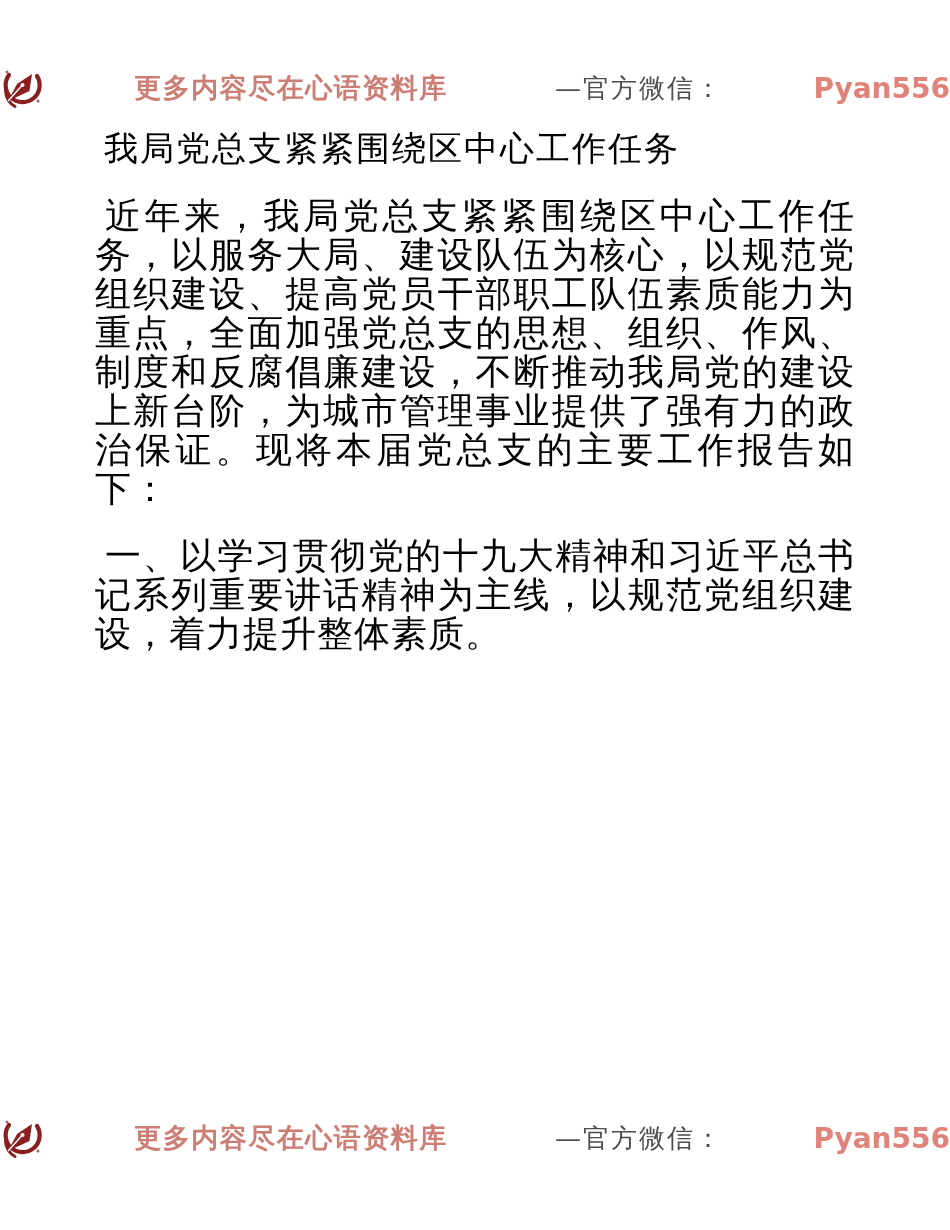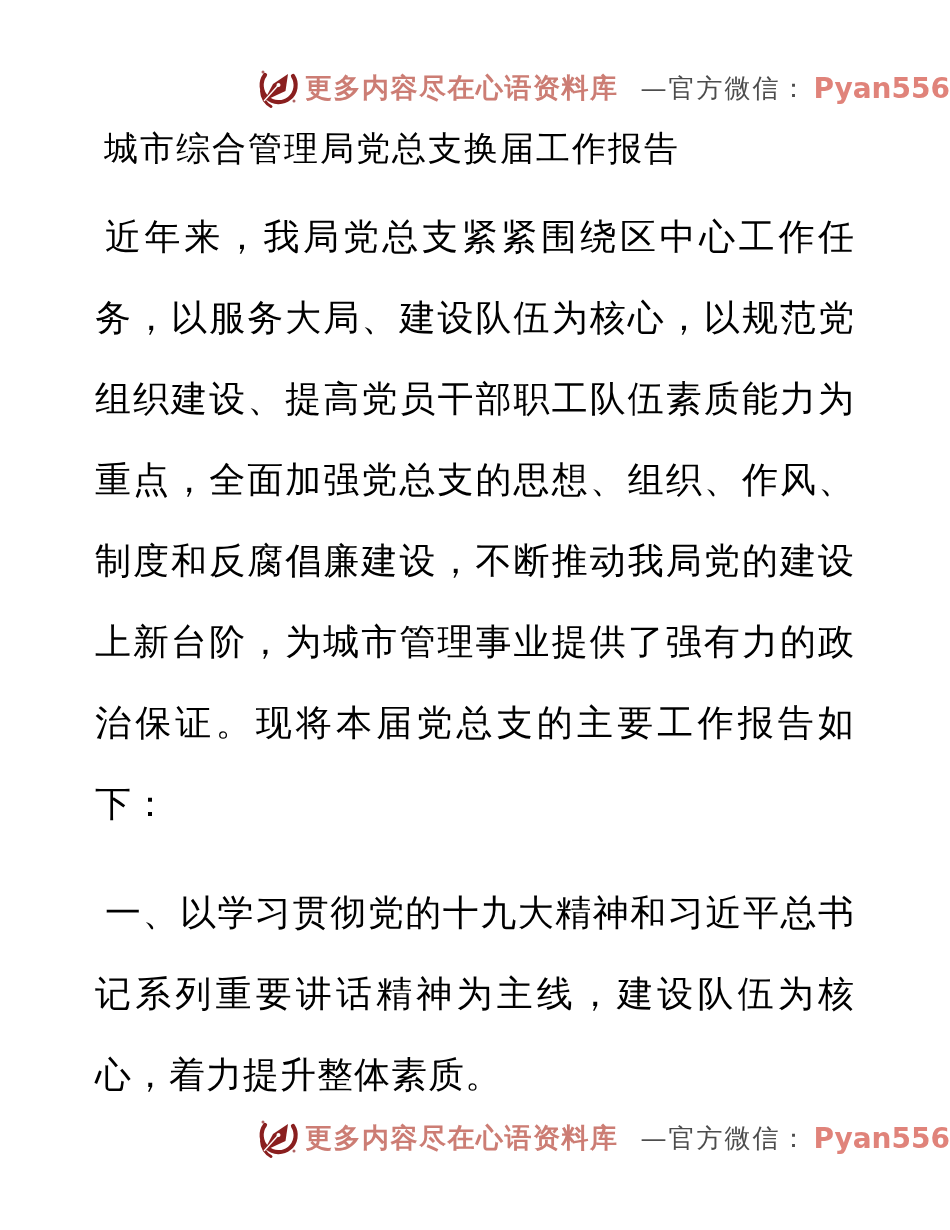--- a/index.html
+++ b/index.html
@@ -12,22 +12,22 @@
   html,body{margin:0;padding:0;background:#ffffff;}
   .page{
     position:relative;
     width:950px;height:1230px;
     background:#ffffff;
     overflow:hidden;
     font-family:"DejaVu Serif","Liberation Serif",serif;
   }
   .watermark{
     position:absolute;left:0;width:100%;
-    display:flex;align-items:center;justify-content:flex-end;
-    gap:5px;height:52px;
+    display:flex;align-items:center;justify-content:space-between;
+    height:52px;
   }
   .watermark.header{top:62px;}
   .watermark.footer{top:1112px;}
   .logo{
     width:44px;height:48px;
     display:inline-flex;align-items:center;justify-content:center;
     color:var(--logo-color);
     flex:0 0 auto;
   }
   .brand{
@@ -60,21 +60,21 @@
   .doc-title{
     font-size:34px;
     font-weight:normal;
     line-height:40px;
     margin:0;
     text-indent:9px;
     letter-spacing:2px;
   }
   .content p{
     font-size:36px;
-    line-height:81px;
+    line-height:39px;
     margin:28px 0 0 0;
     text-align:justify;
     text-indent:10px;
     letter-spacing:1px;
   }
 </style>
 </head>
 <body>
 
 <div class="page">
@@ -91,23 +91,23 @@
         <circle cx="38" cy="37" r="1.5" fill="currentColor" opacity="0.7"></circle>
         <circle cx="40" cy="20" r="1" fill="currentColor" opacity="0.6"></circle>
       </svg>
     </span>
     <span class="brand">更多内容尽在心语资料库</span>
     <span class="channel">—官方微信：</span>
     <span class="wid">Pyan556</span>
   </div>
 
   <div class="content">
-    <h1 class="doc-title">城市综合管理局党总支换届工作报告</h1>
+    <h1 class="doc-title">我局党总支紧紧围绕区中心工作任务</h1>
     <p>近年来，我局党总支紧紧围绕区中心工作任务，以服务大局、建设队伍为核心，以规范党组织建设、提高党员干部职工队伍素质能力为重点，全面加强党总支的思想、组织、作风、制度和反腐倡廉建设，不断推动我局党的建设上新台阶，为城市管理事业提供了强有力的政治保证。现将本届党总支的主要工作报告如下：</p>
-    <p>一、以学习贯彻党的十九大精神和习近平总书记系列重要讲话精神为主线，建设队伍为核心，着力提升整体素质。</p>
+    <p>一、以学习贯彻党的十九大精神和习近平总书记系列重要讲话精神为主线，以规范党组织建设，着力提升整体素质。</p>
   </div>
 
   <div class="watermark footer">
     <span class="logo">
       <svg width="44" height="48" viewBox="0 0 44 48" aria-hidden="true">
         <path d="M9 11 A 17 17 0 1 0 37 12" fill="none" stroke="currentColor" stroke-width="4.2" stroke-linecap="round"></path>
         <path d="M5.5 27 A 19 19 0 0 0 15 42.5" fill="none" stroke="currentColor" stroke-width="3" stroke-linecap="round"></path>
         <polygon points="8,37 17,20 32,10 29.5,27" fill="currentColor"></polygon>
         <line x1="8" y1="37" x2="22" y2="21.5" stroke="#ffffff" stroke-width="1.4"></line>
         <circle cx="22.5" cy="21" r="2" fill="#ffffff"></circle>

